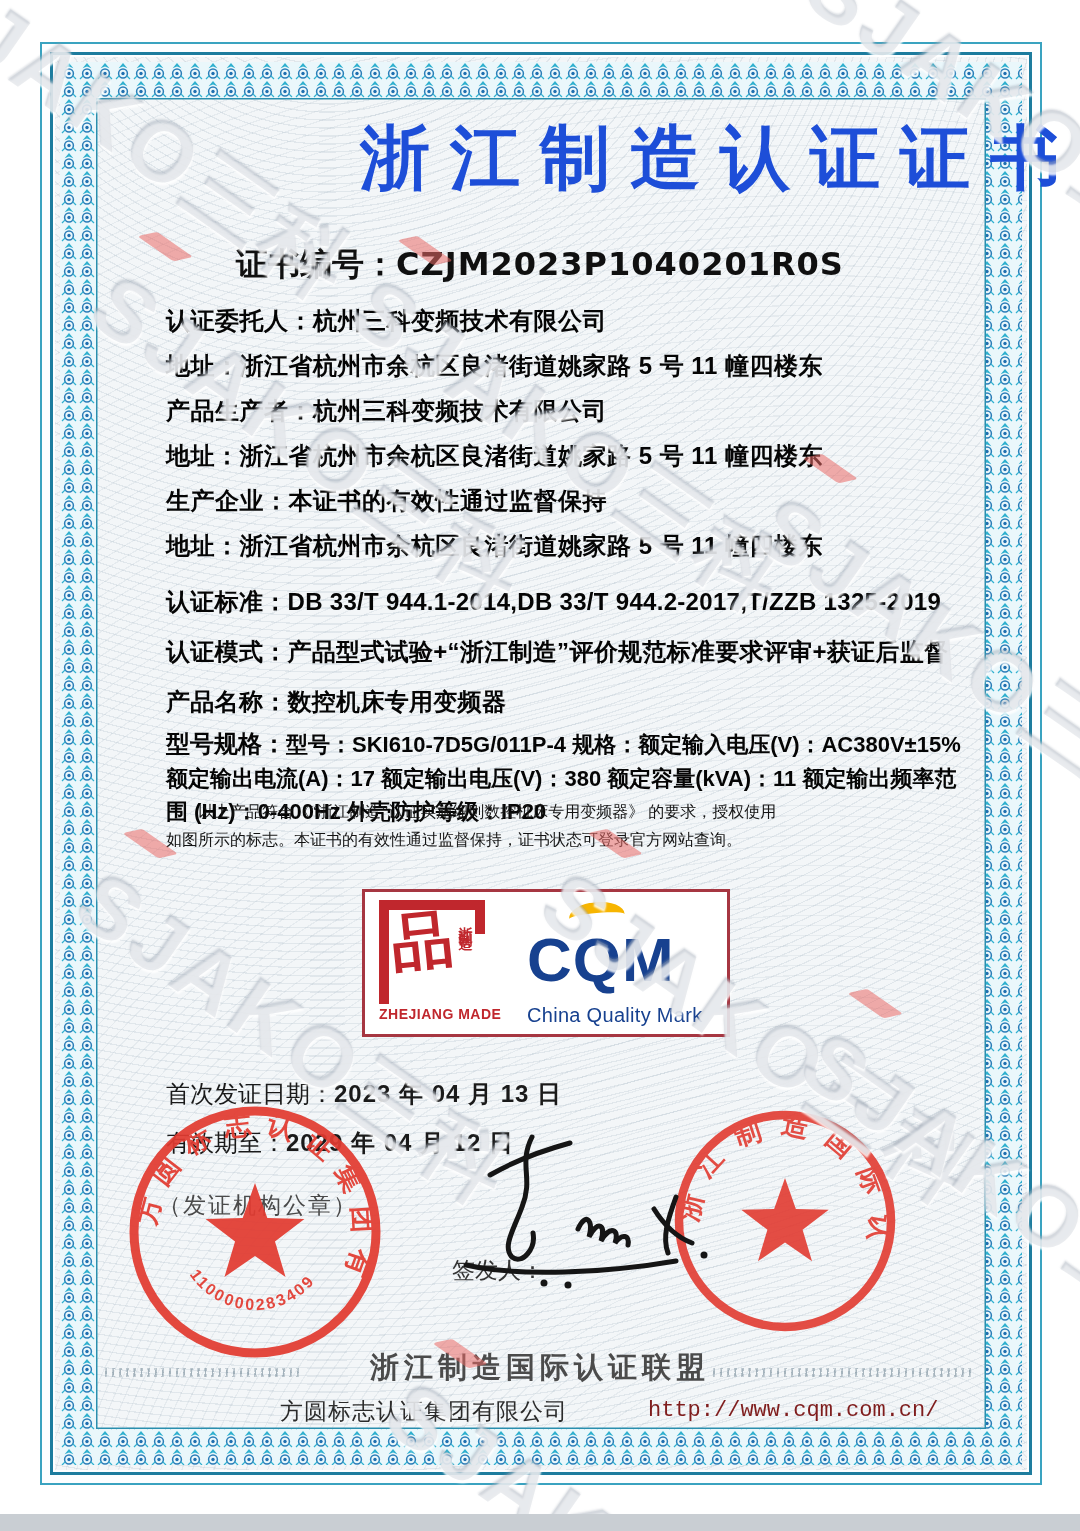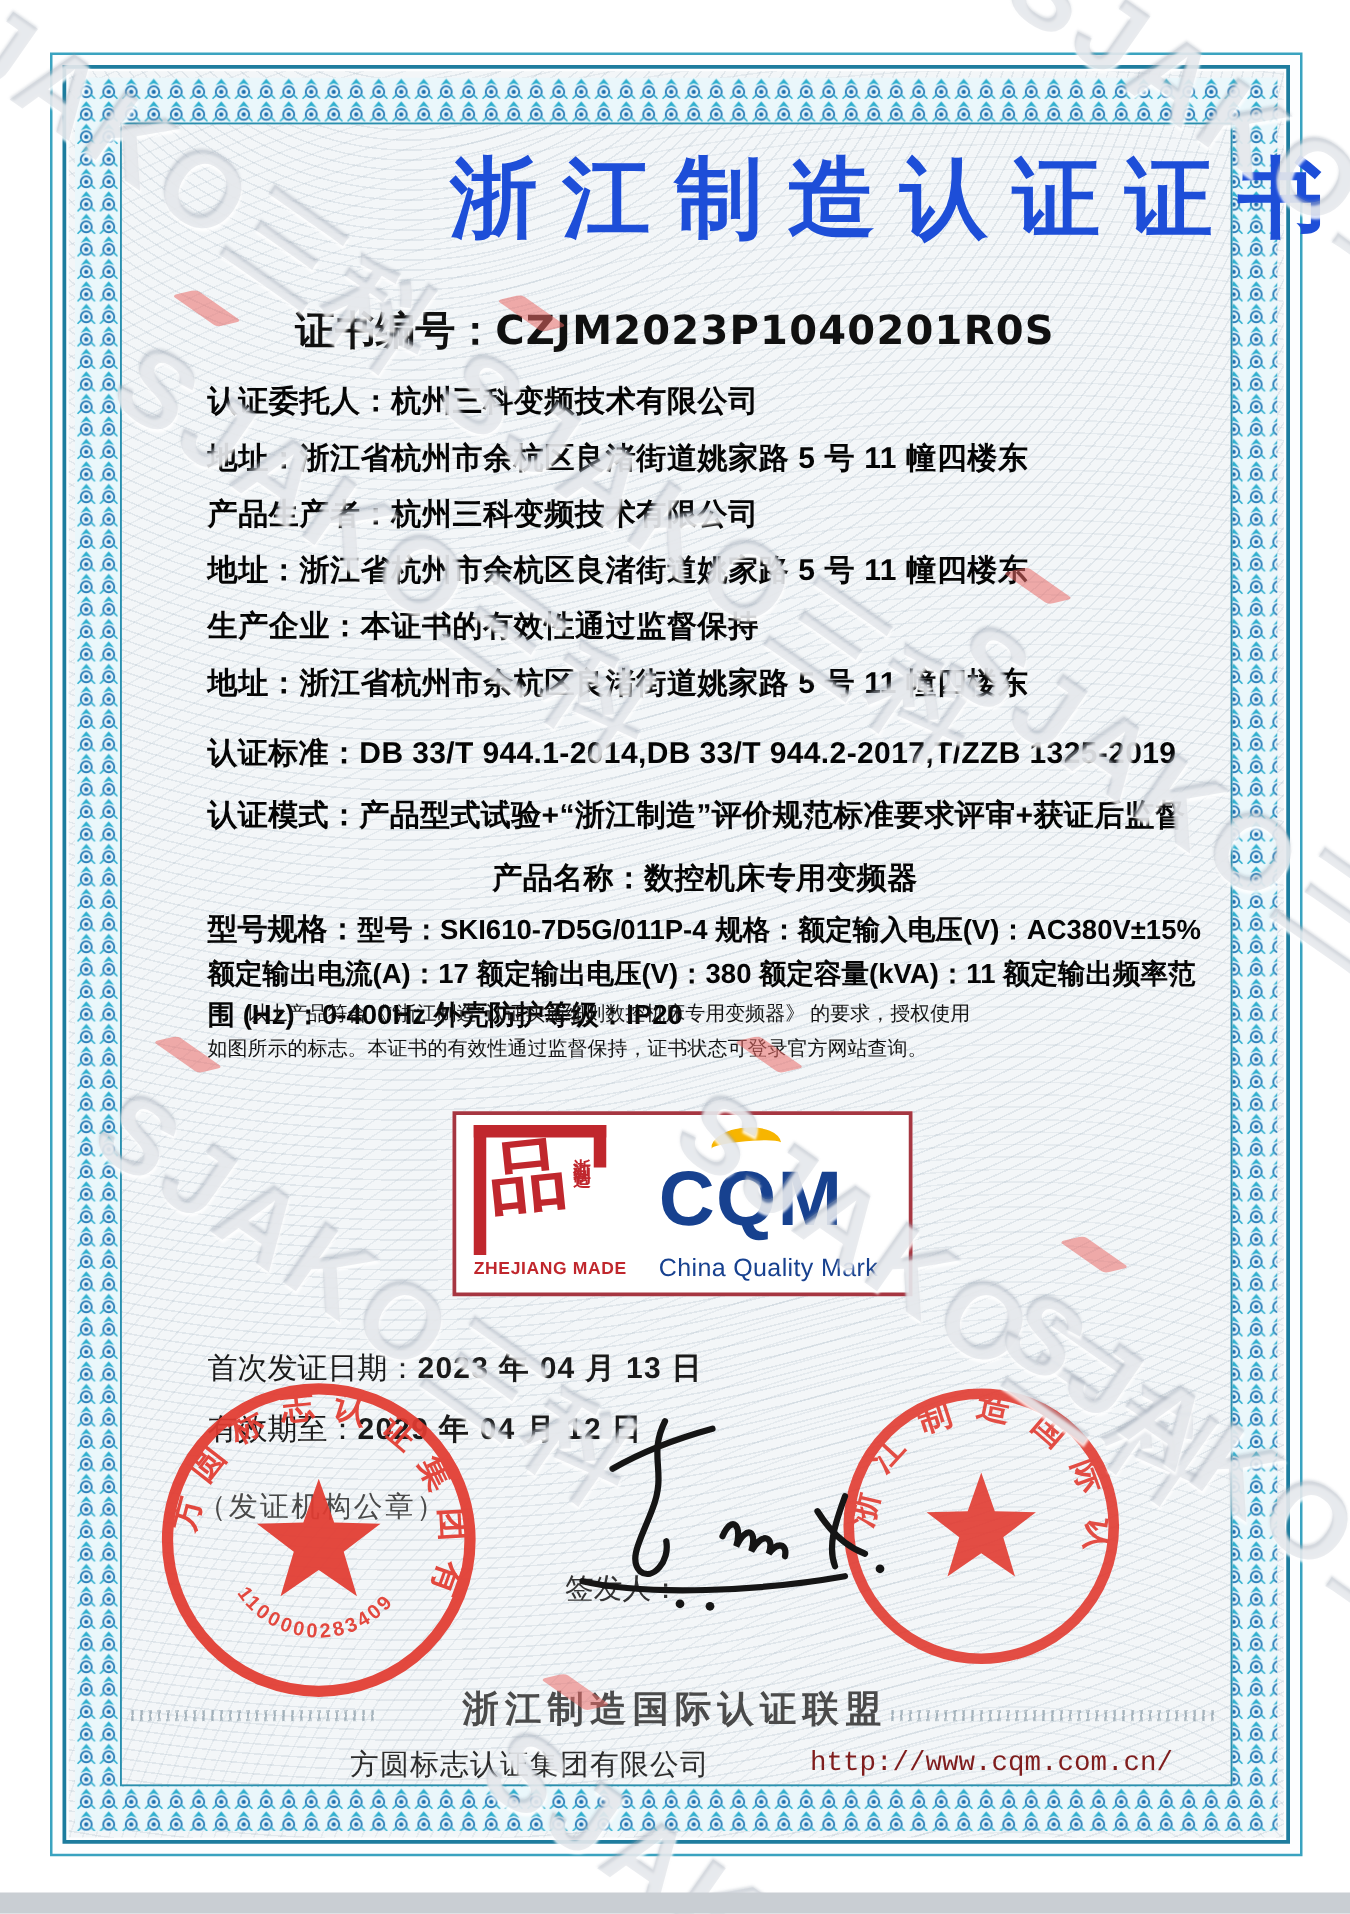--- a/index.html
+++ b/index.html
@@ -24,21 +24,21 @@
     font-family:"DejaVu Serif",serif;font-weight:700;font-size:70px;color:#1d4ed8;
     letter-spacing:20px;text-indent:20px;z-index:3;}
   .certno{position:absolute;top:243px;left:0;right:0;text-align:center;z-index:3;
     font-size:32px;font-weight:700;color:#101010;}
   .certno .num{font-family:"DejaVu Sans",sans-serif;letter-spacing:1px;}
   .info-block{position:absolute;top:305px;left:166px;right:120px;z-index:3;}
   .info-line{font-size:24px;font-weight:700;color:#050505;margin-bottom:13px;letter-spacing:.5px;}
   .spec-block{position:absolute;top:586px;left:166px;right:118px;z-index:3;}
   .spec-line{font-size:24px;font-weight:700;color:#050505;letter-spacing:.3px;}
   .sp1,.sp2{margin-bottom:18px;}
-  .sp3{margin-bottom:8px;text-align:center;}
+  .sp3{margin-bottom:8px;}
   .spec-par{font-size:22px;font-weight:700;color:#050505;line-height:1.5;}
   .spec-par .lbl{font-size:24px;}
   .statement{position:absolute;top:798px;left:166px;right:126px;z-index:3;
     font-family:"Liberation Serif",serif;font-size:16px;color:#141414;line-height:1.78;}
   .statement .ln1{text-indent:2em;}
   
   .logo-box{position:absolute;top:889px;left:362px;width:368px;height:148px;z-index:3;
     background:#fff;border:3px solid #a63641;box-sizing:border-box;}
   .zm{position:absolute;left:14px;top:8px;width:134px;height:130px;}
   .zm-bar-left{position:absolute;left:0;top:0;width:10px;height:104px;background:#c0272d;}

